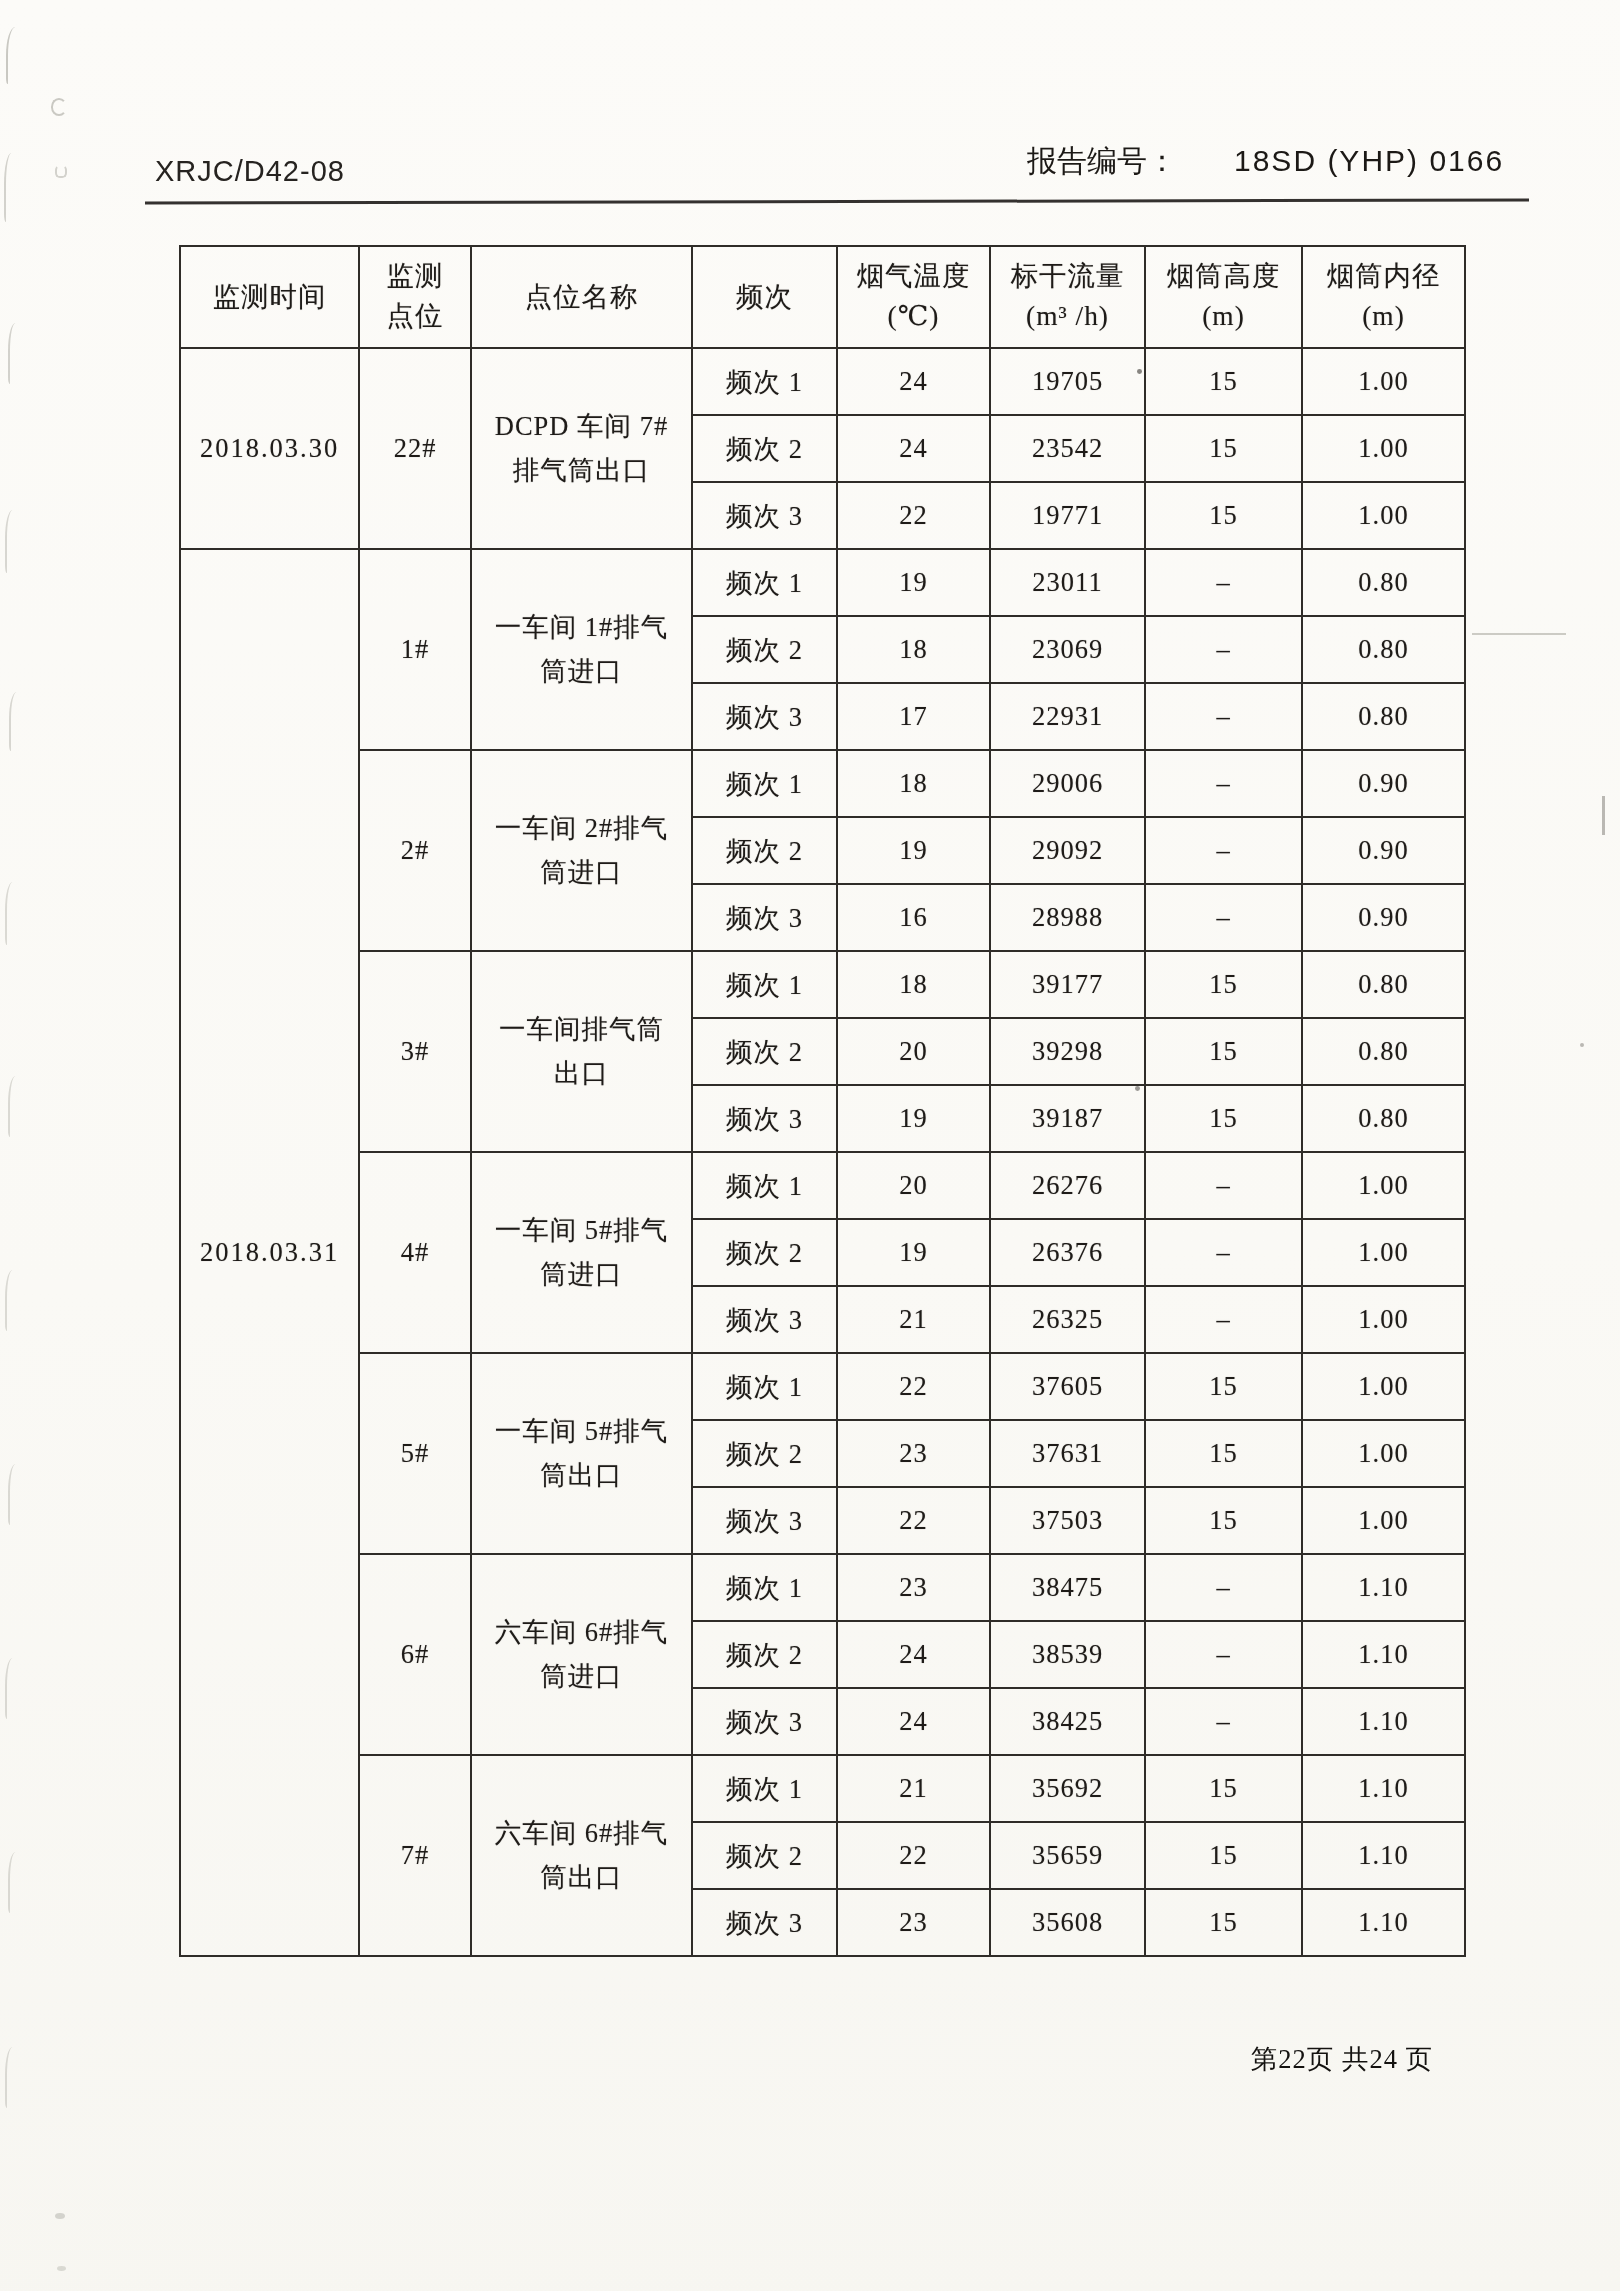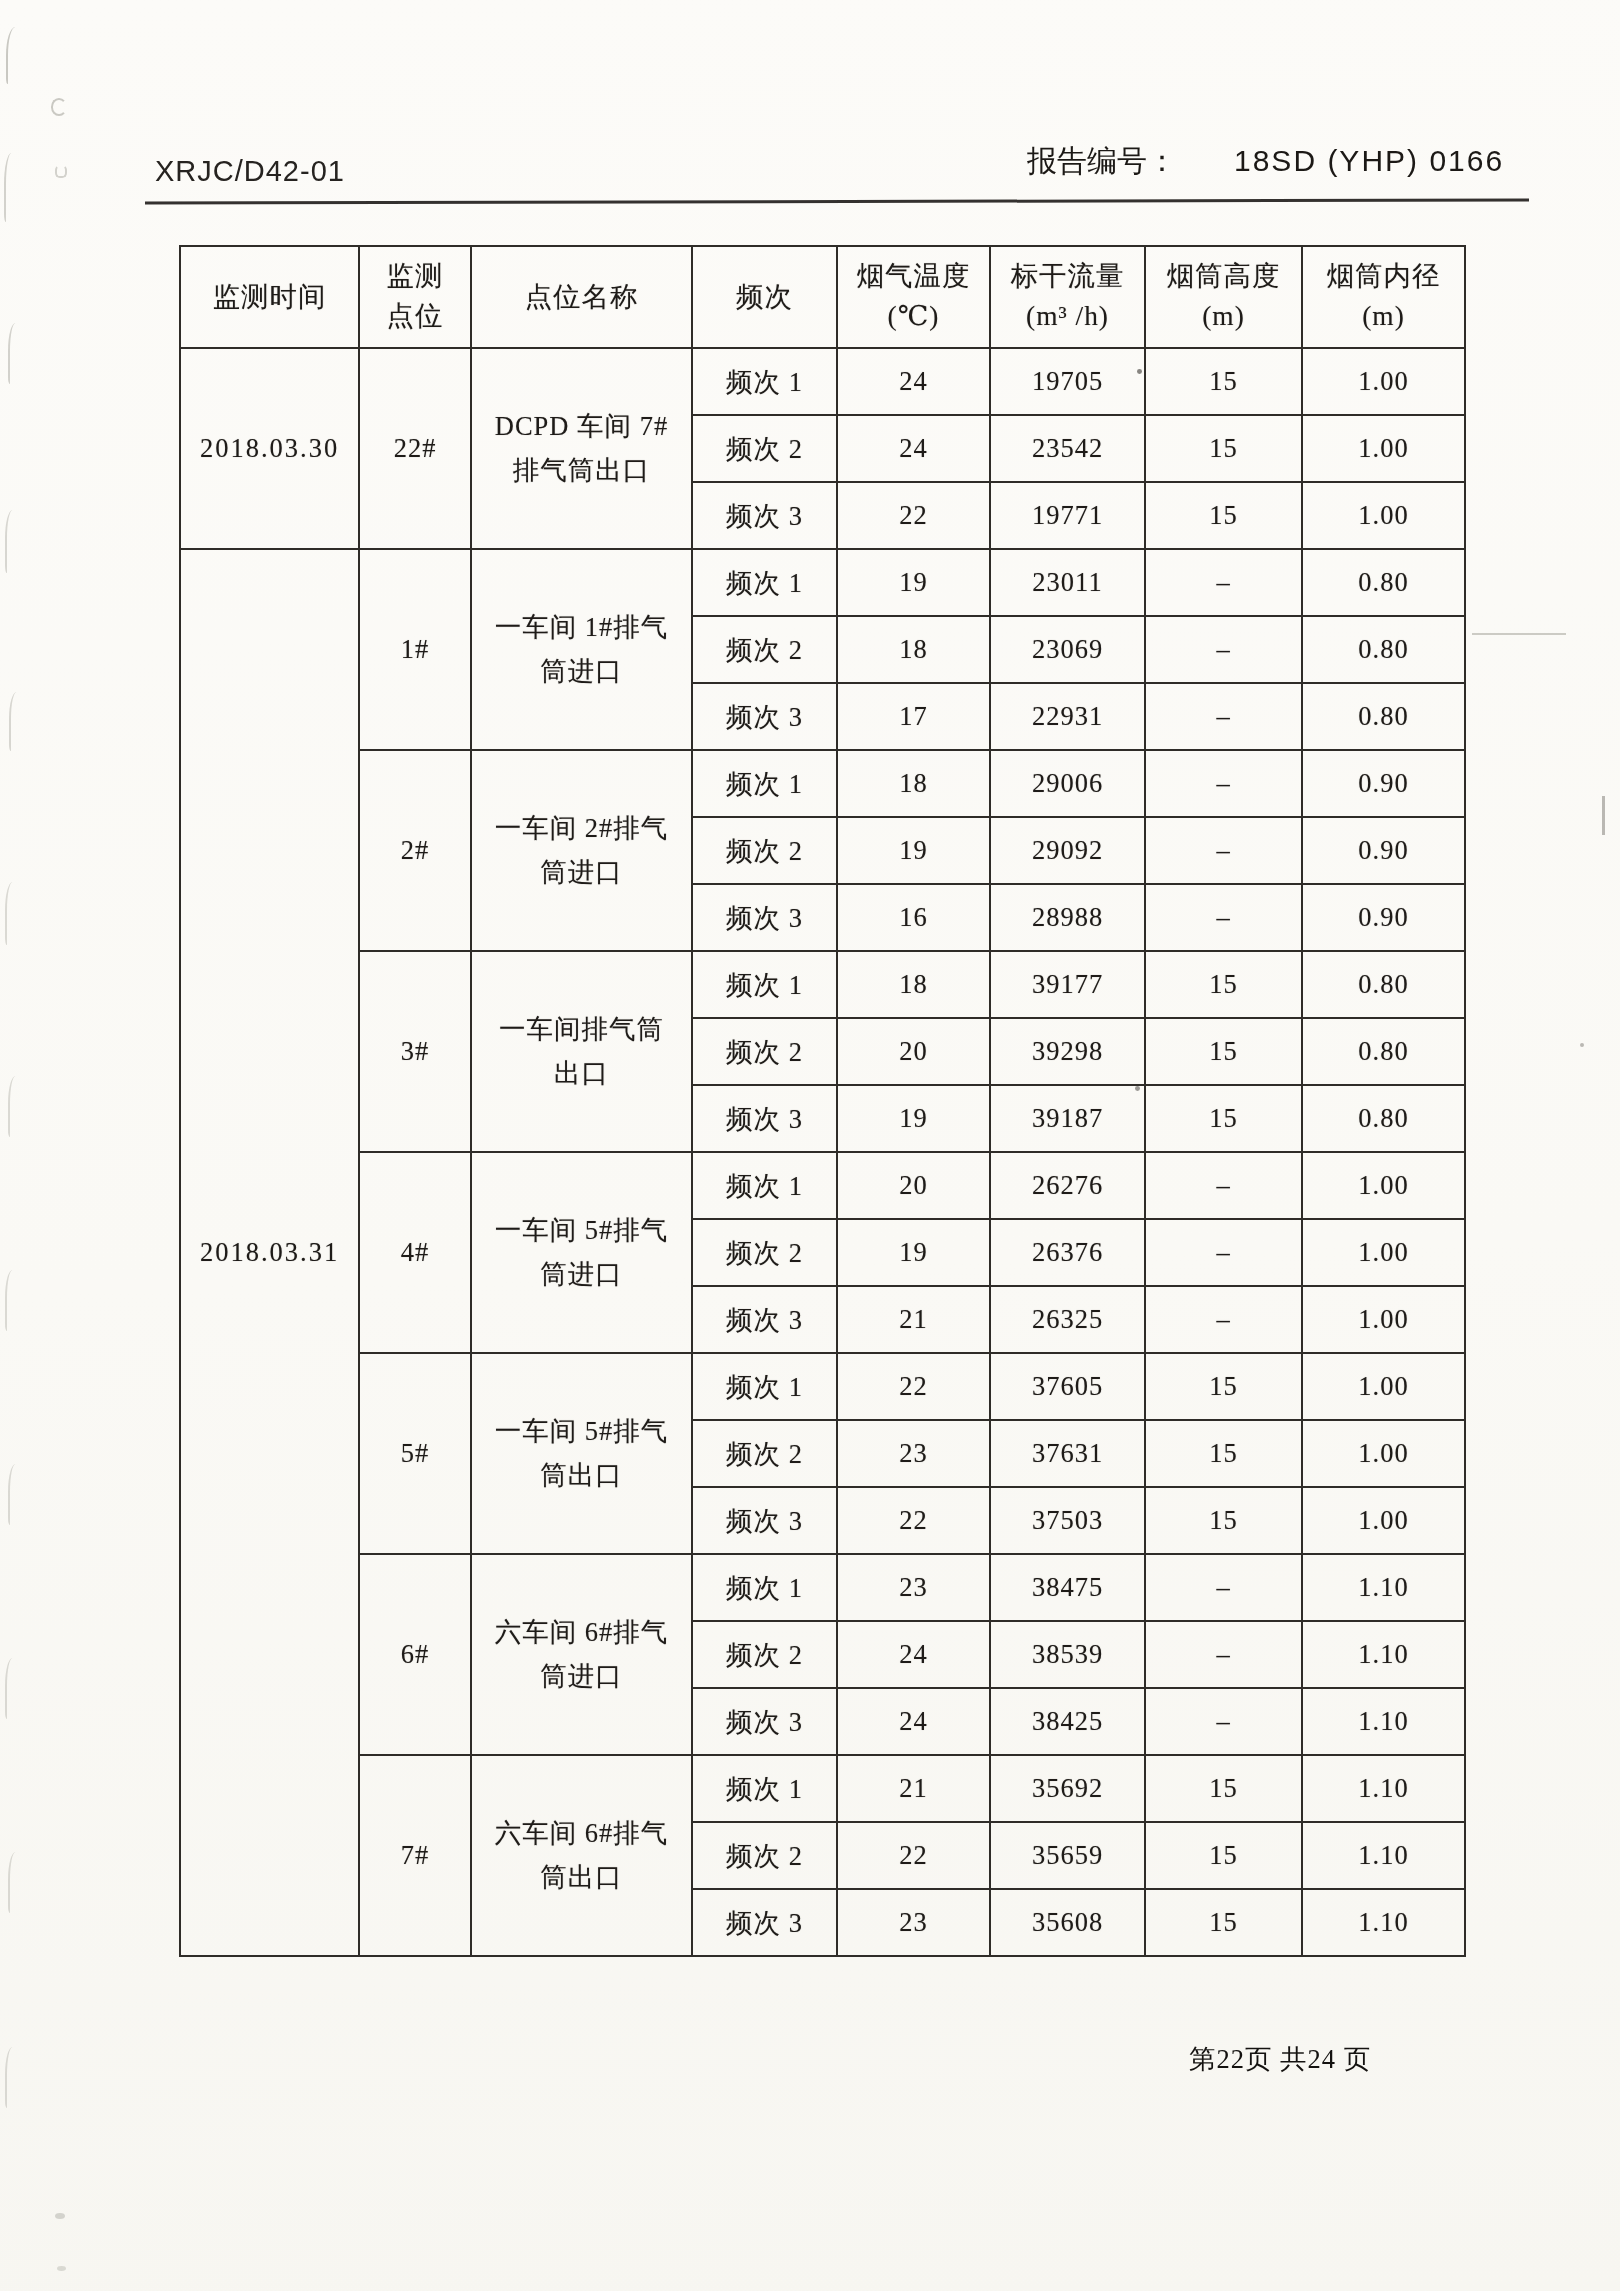--- a/index.html
+++ b/index.html
@@ -40,29 +40,29 @@
   .monitor thead tr { height:102px; }
   .monitor tbody tr { height:67px; }
   .monitor th { font-size:27.4px; font-weight:normal; letter-spacing:1px; }
   .monitor td { font-size:26.5px; letter-spacing:1px; }
   .monitor .l { display:block; line-height:1.45; }
   .monitor td.name-cell { padding:0 15.7px; line-height:1.65; letter-spacing:1px; }
   .monitor td.date-cell { letter-spacing:2px; }
   .artifact { position:absolute; pointer-events:none; }
   .footer-page {
     position:absolute; left:1127px; top:2041px; width:306px;
-    text-align:center; font-size:26.5px; letter-spacing:1px; color:#141210;
+    text-align:right; font-size:26.5px; letter-spacing:1px; color:#141210;
   }
 </style>
 </head>
 <body>
 
 <div class="page">
 
-  <div class="doc-code">XRJC/D42-01</div>
+  <div class="doc-code">XRJC/D42-08</div>
   <div class="report-no">
     <span>报告编号：</span>
     <span class="val">18SD (YHP) 0166</span>
   </div>
   <div class="head-rule"></div>
 
   <table class="monitor">
     <colgroup>
       <col style="width:179px">
         <col style="width:112px">

